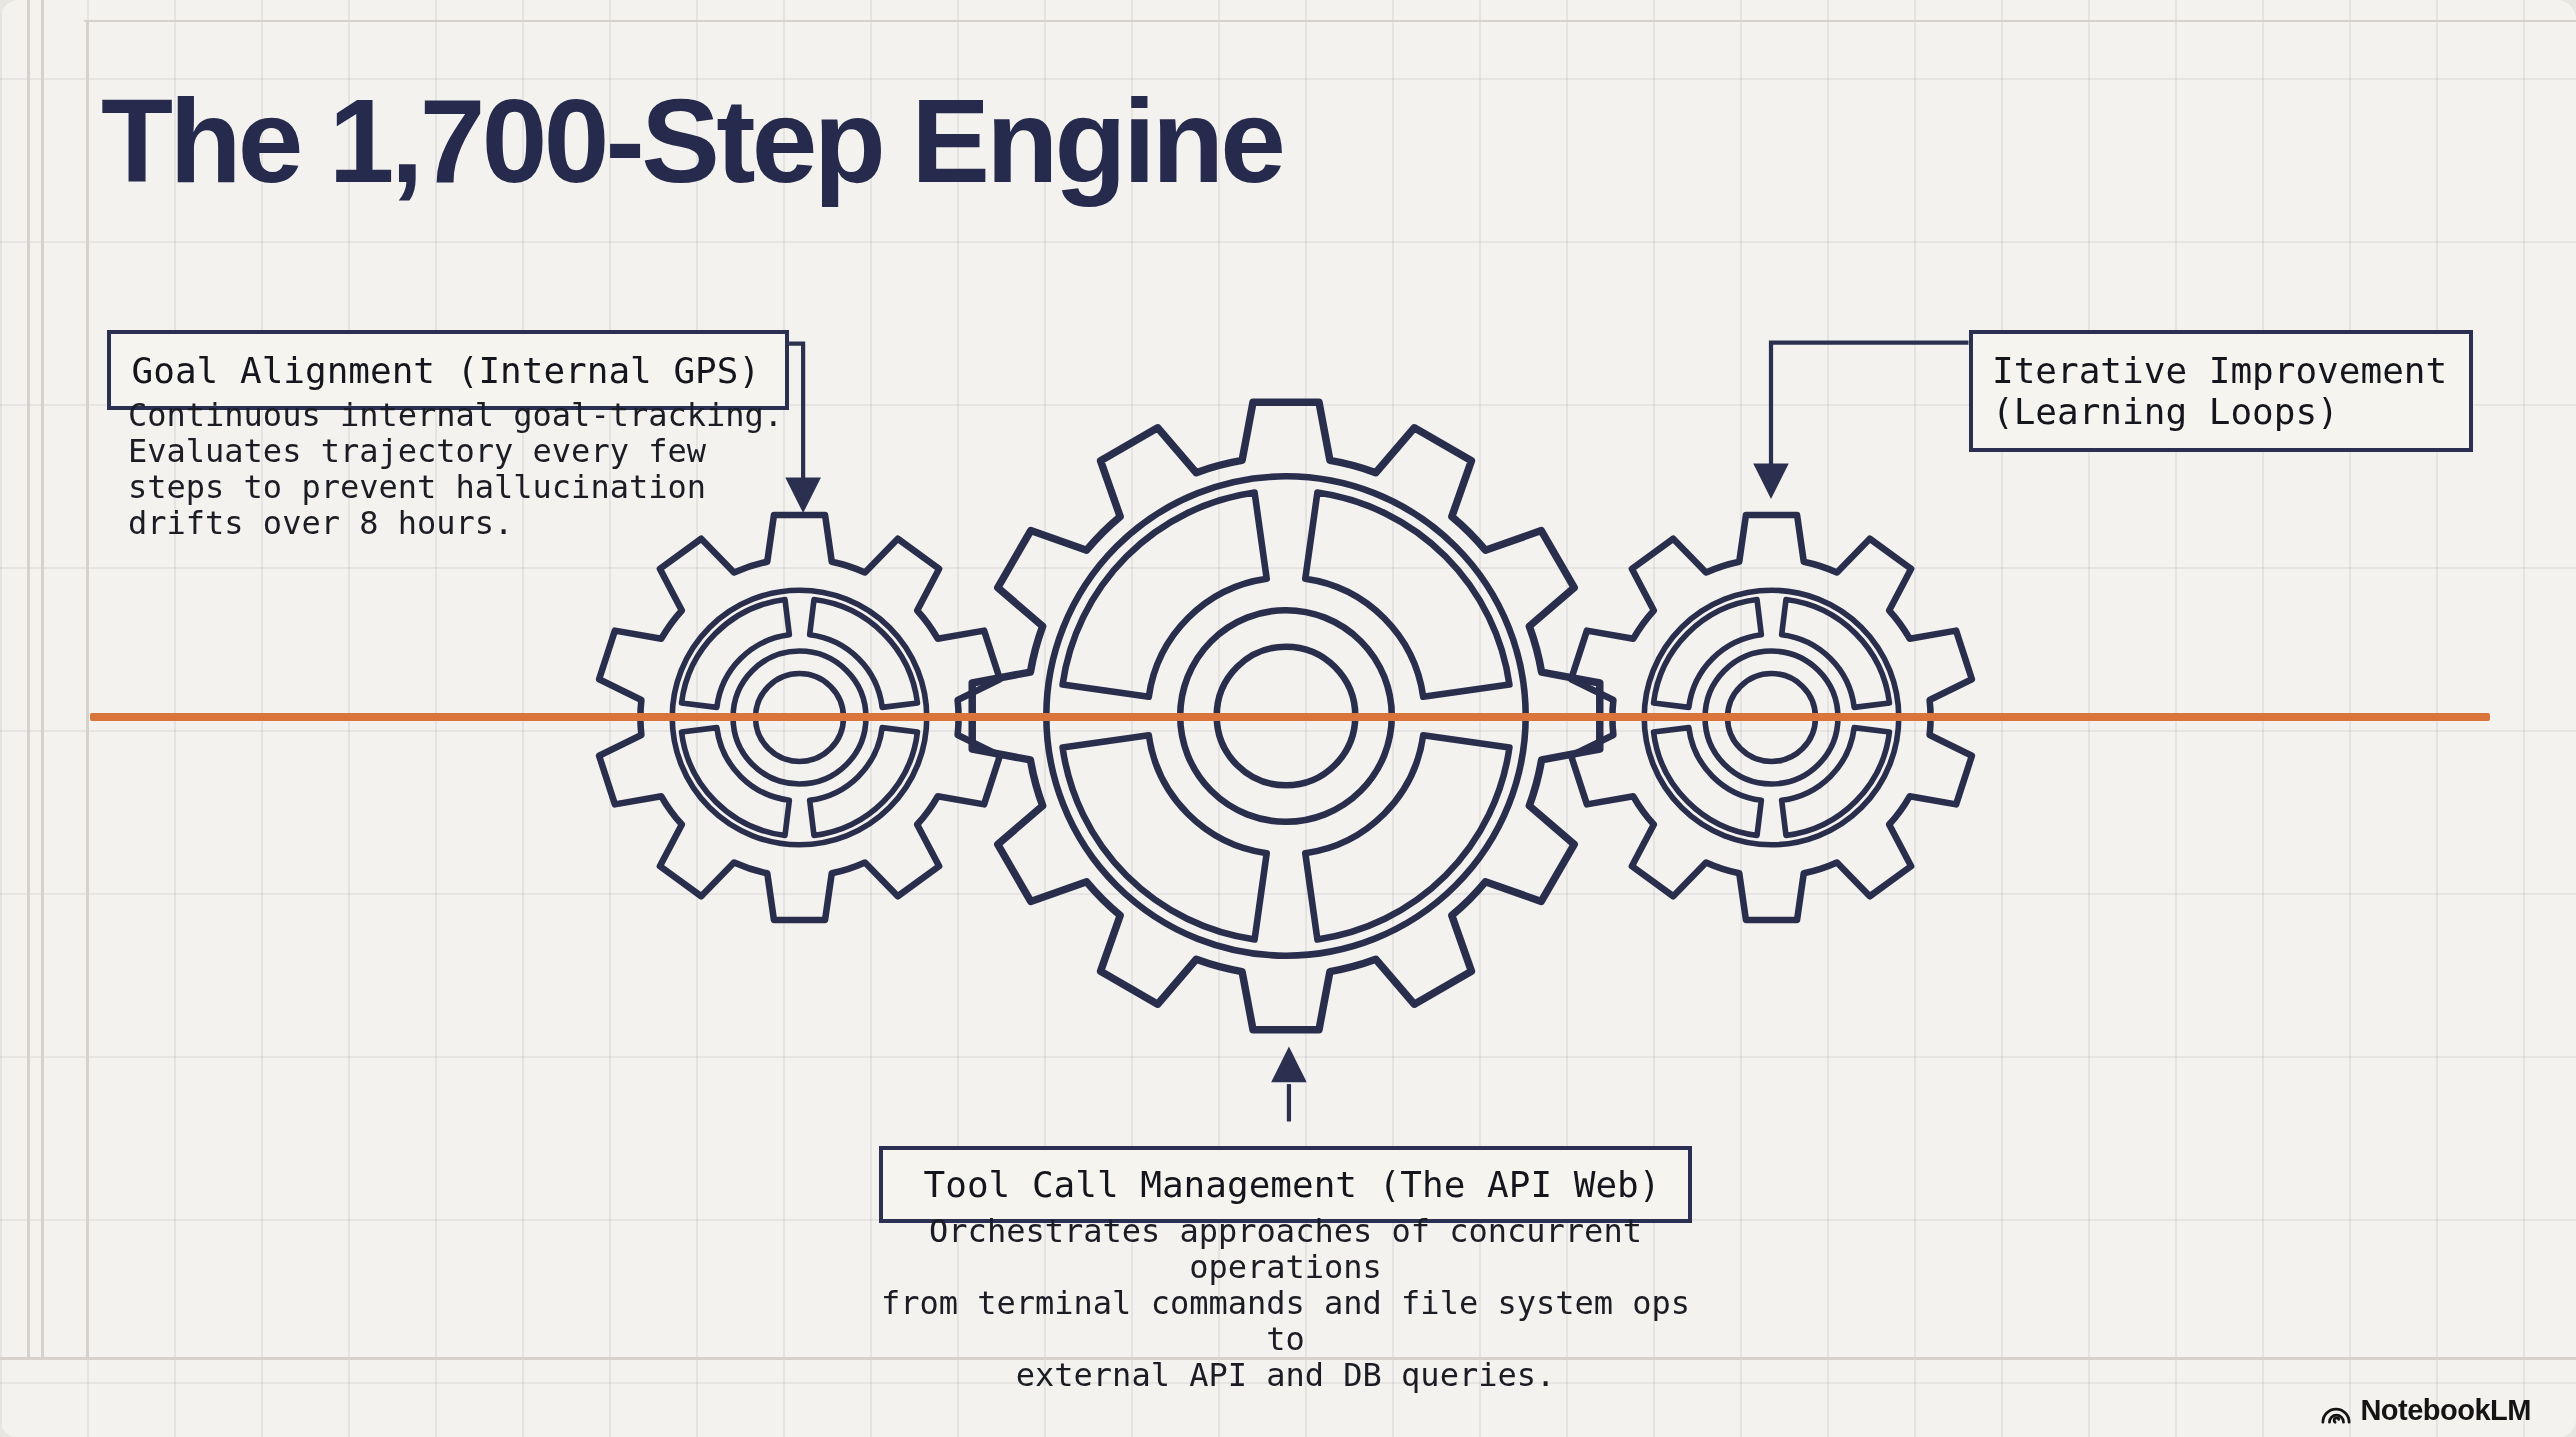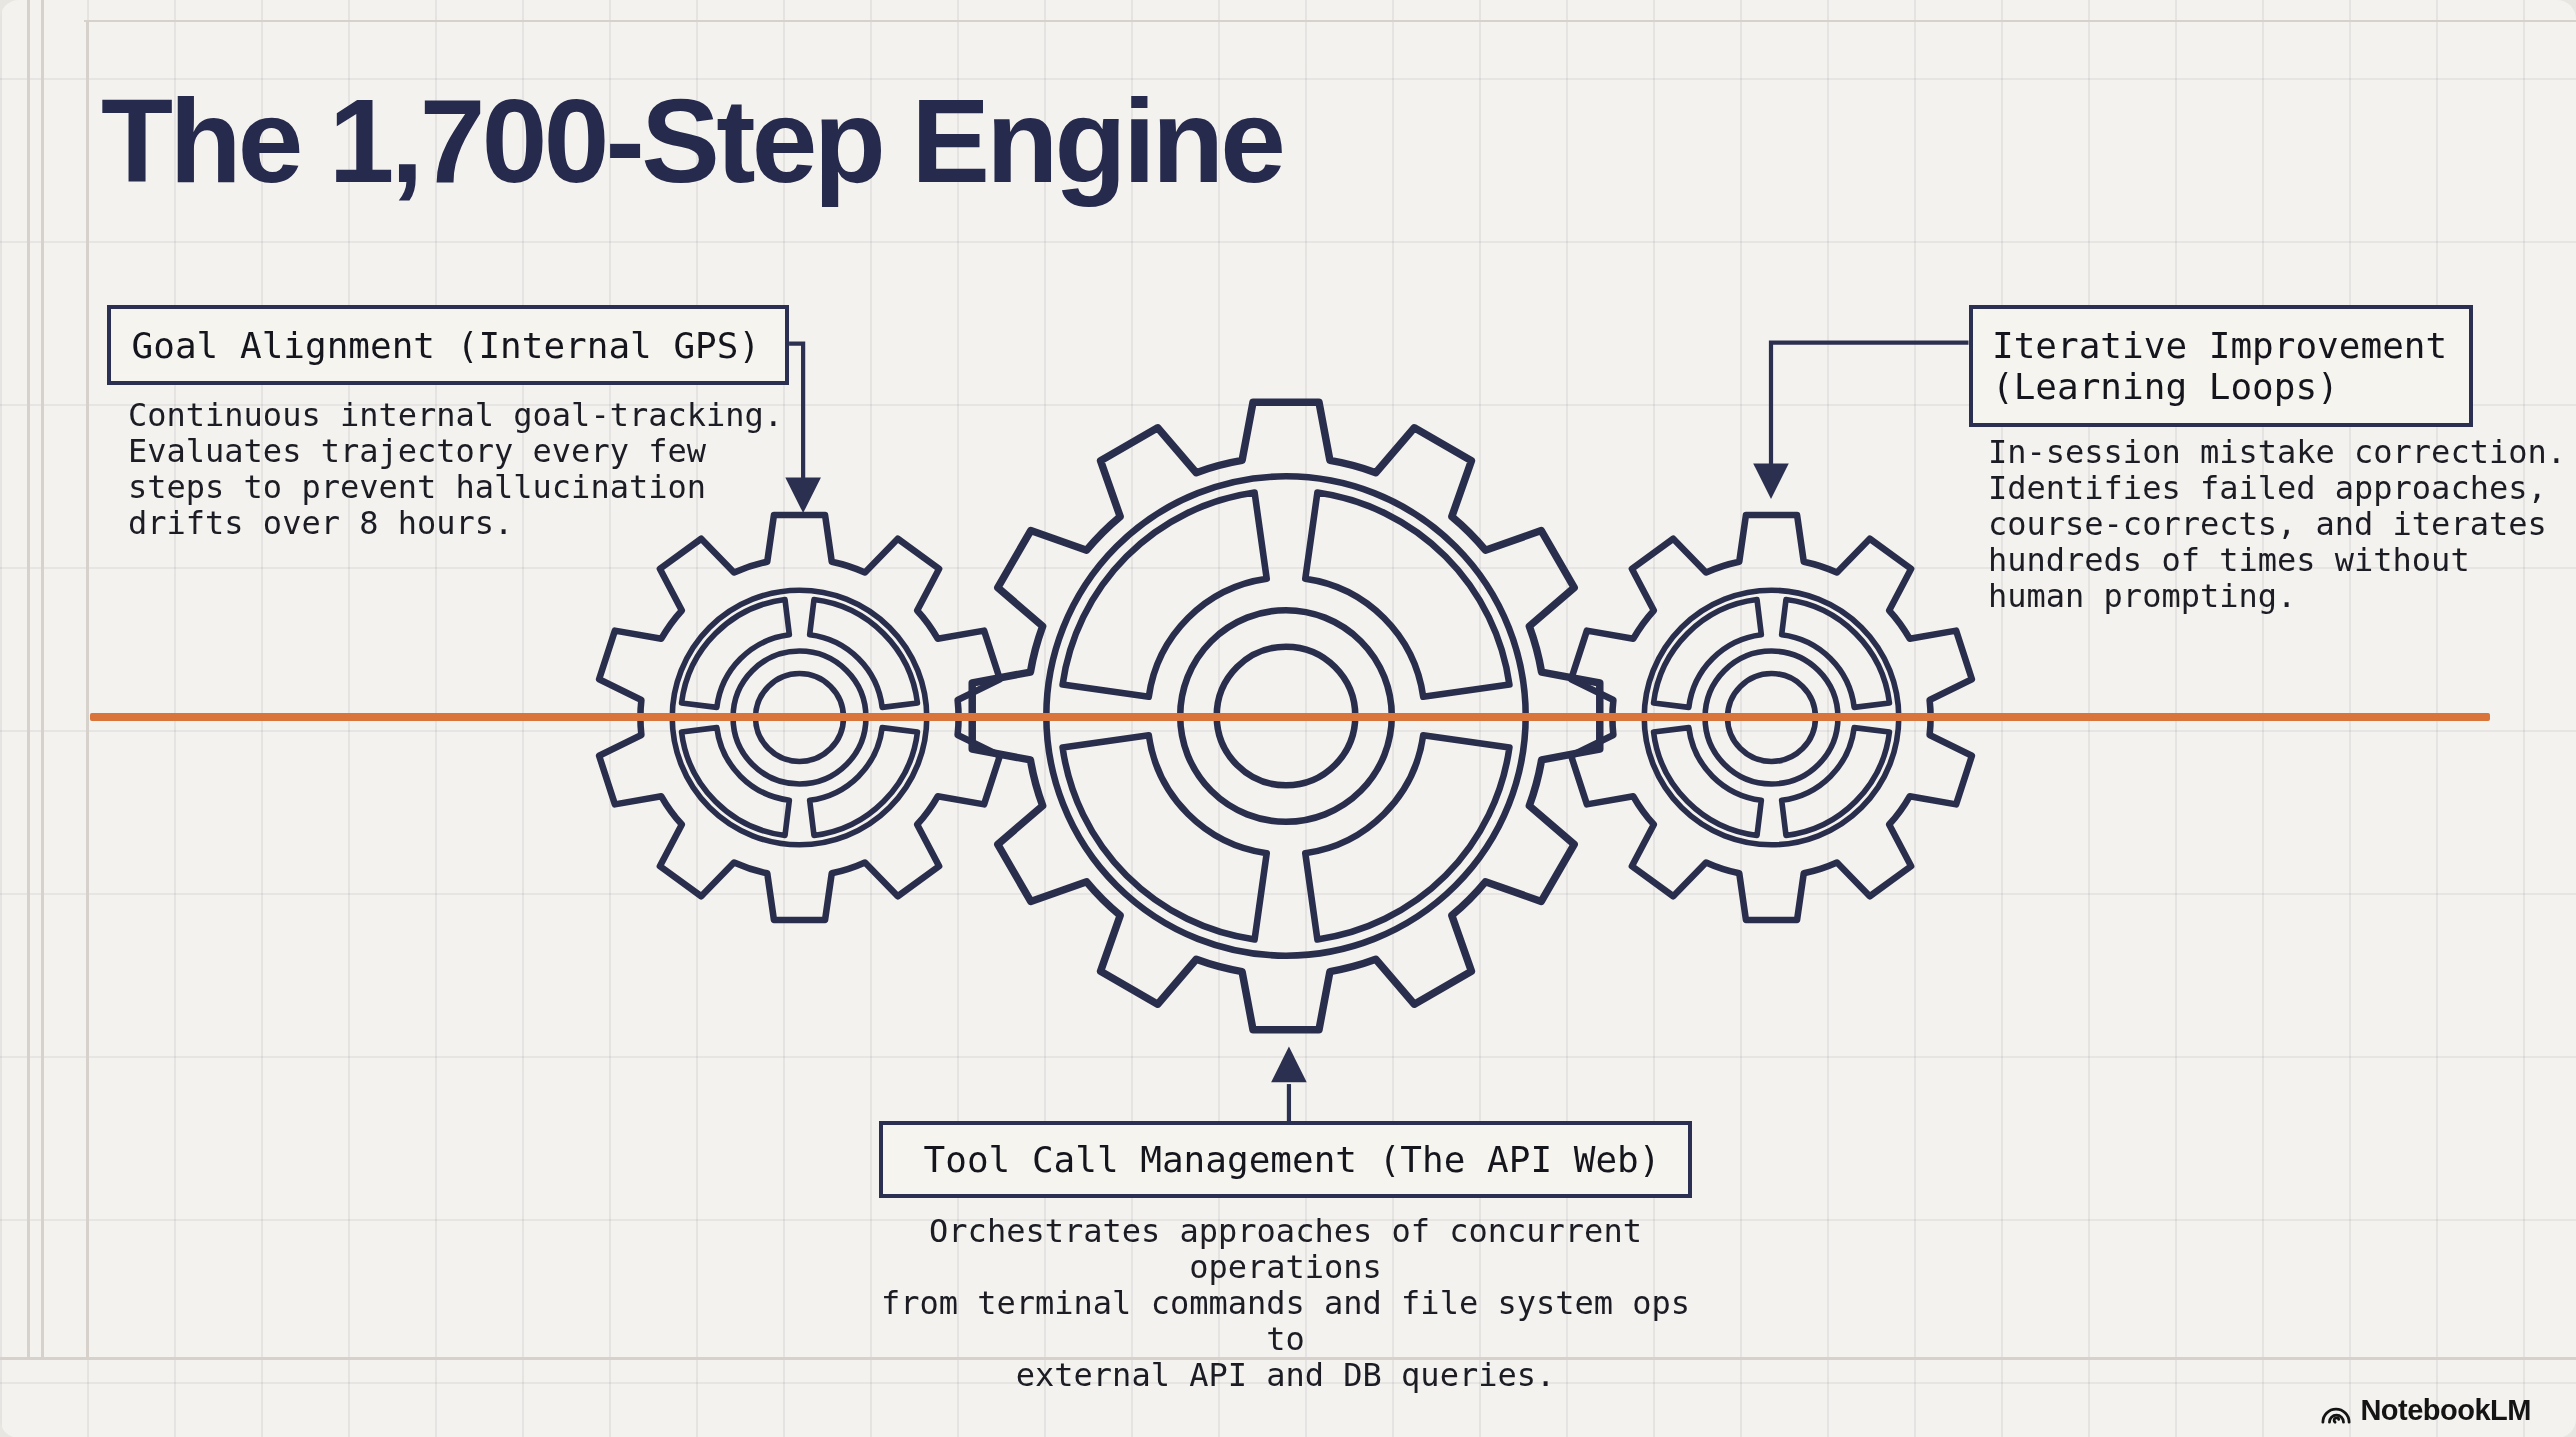--- a/index.html
+++ b/index.html
@@ -16,21 +16,21 @@
     font-size:118px;font-weight:bold;letter-spacing:-3.7px;color:#262a4c;line-height:1;}
   
   .gear{position:absolute;z-index:1;}
   .axis-line{position:absolute;left:90px;top:713px;width:2400px;height:8.4px;
     background:#d9743a;z-index:2;border-radius:1.9px;}
   .connectors{position:absolute;left:0;top:0;z-index:3;pointer-events:none;}
   
   .callout{position:absolute;z-index:4;box-sizing:border-box;border:4.7px solid #2b2f52;
     background:#f6f4ef;color:#15161d;display:flex;align-items:center;
     font-family:"DejaVu Sans Mono",monospace;font-weight:500;font-size:36px;
-    white-space:pre-line;line-height:41px;}
+    white-space:pre-line;line-height:41px;margin-top:25px;}
   .desc{position:absolute;z-index:4;color:#1b1c24;
     font-family:"DejaVu Sans Mono",monospace;font-weight:500;font-size:32px;
     line-height:36px;white-space:pre-line;}
   .goal-box{left:107px;top:305px;width:682px;height:80px;padding-left:20.6px;}
   .goal-desc{left:128px;top:397px;}
   .iter-box{left:1969px;top:305px;width:504px;height:122px;padding-left:19px;}
   .iter-desc{left:1988px;top:434px;}
   .tool-box{left:879px;top:1121px;width:813px;height:77px;justify-content:center;padding-left:13px;}
   .tool-desc{left:879px;top:1213px;width:813px;text-align:center;}
   
@@ -95,25 +95,20 @@
   </div>
   <div class="desc goal-desc">Continuous internal goal-tracking.
 Evaluates trajectory every few
 steps to prevent hallucination
 drifts over 8 hours.</div>
 
   <div class="callout iter-box">
     <span>Iterative Improvement
 (Learning Loops)</span>
   </div>
-  <div class="desc iter-desc">In-session mistake correction.
-Identifies failed approaches,
-course-corrects, and iterates
-hundreds of times without
-human prompting.</div>
 
   <div class="callout tool-box">
     <span>Tool Call Management (The API Web)</span>
   </div>
   <div class="desc tool-desc">Orchestrates approaches of concurrent operations
 from terminal commands and file system ops to
 external API and DB queries.</div>
 
   <div class="watermark">
     <svg width="34" height="30" viewBox="0 0 36 32">

